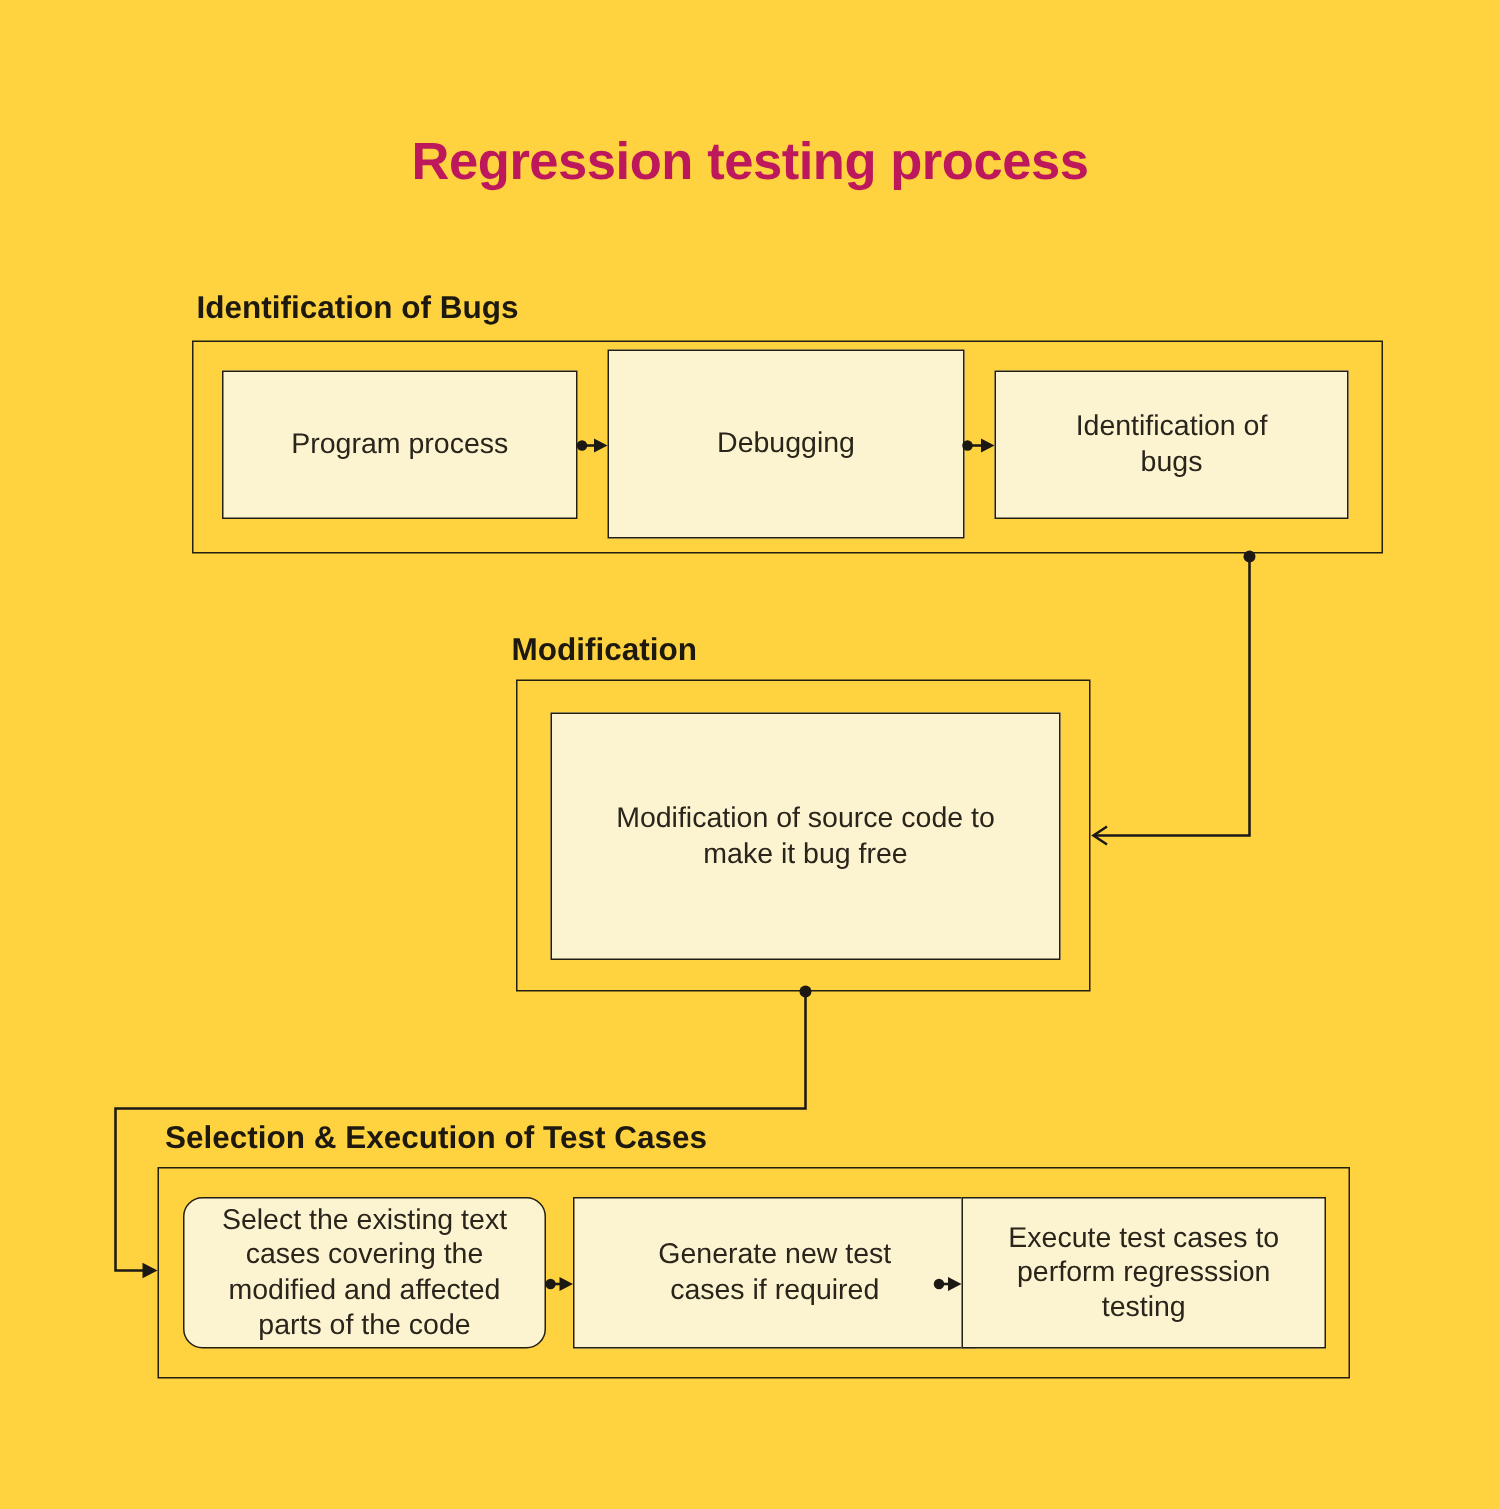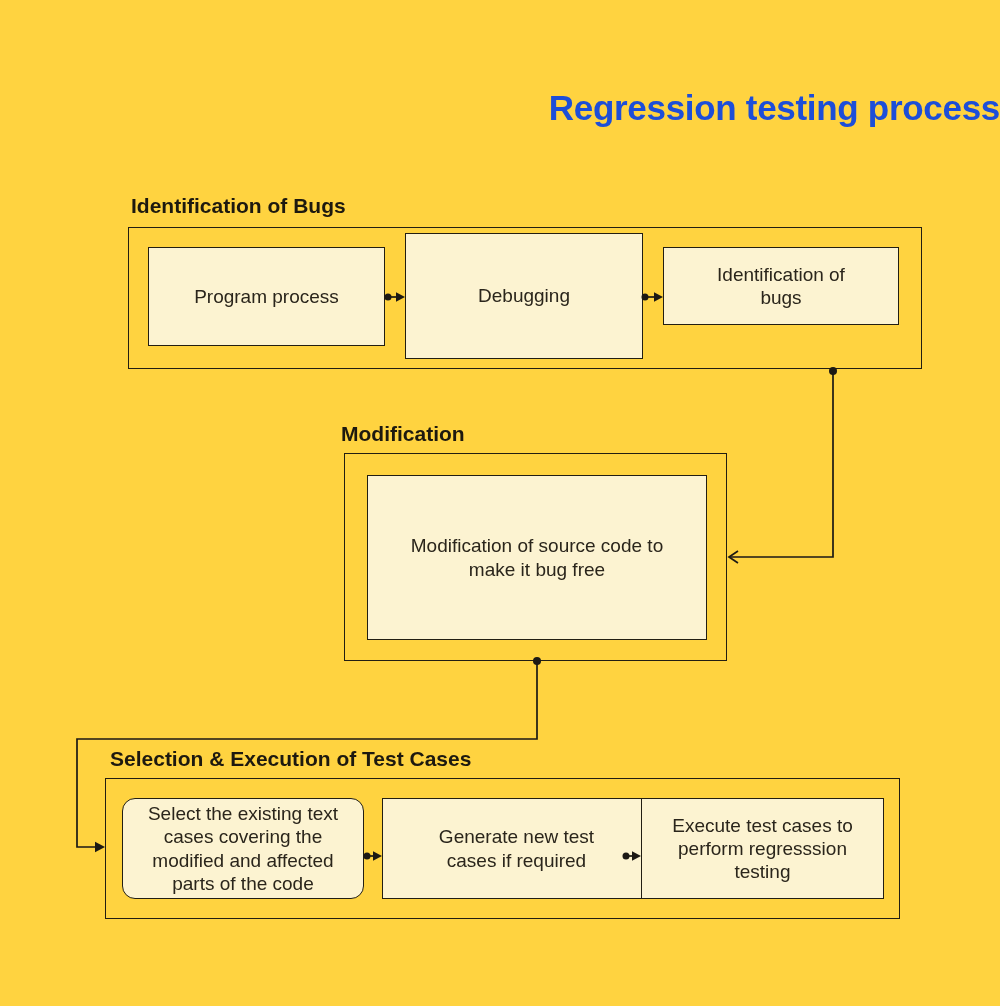--- a/index.html
+++ b/index.html
@@ -9,23 +9,23 @@
     position: relative;
     overflow: hidden;
     background: var(--background, #FFD340);
     font-family: "Liberation Sans", sans-serif;
     color: #241f13;
   }
   .stage { position: absolute; inset: 0; }
 
   .title {
     position: absolute; left: 0; right: 0; top: 88px;
-    text-align: right;
+    text-align: center;
     font-size: 35px; font-weight: 700; letter-spacing: -0.3px;
-    color: #1d4ed8;
+    color: #be185d;
   }
 
   .sec-heading {
     position: absolute;
     font-size: 21px; font-weight: 700;
     color: #1d190f;
     white-space: nowrap;
   }
 
   .container {
@@ -43,21 +43,21 @@
     white-space: pre-line;
     color: #2a251b;
     padding: 4px 8px;
   }
 
   
   .h1 { left: 131px; top: 194px; }
   .c1 { left: 128px; top: 227px; width: 794px; height: 142px; }
   .n1 { left: 148px; top: 247px; width: 237px; height: 99px; }
   .n2 { left: 405px; top: 233px; width: 238px; height: 126px; }
-  .n3 { left: 663px; top: 247px; width: 236px; height: 78px; }
+  .n3 { left: 663px; top: 247px; width: 236px; height: 99px; }
 
   
   .h2x { left: 341px; top: 422px; }
   .c2 { left: 344px; top: 453px; width: 383px; height: 208px; }
   .n4 { left: 367px; top: 475px; width: 340px; height: 165px; }
 
   
   .h3x { left: 110px; top: 747px; }
   .c3 { left: 105px; top: 778px; width: 795px; height: 141px; }
   .n5 { left: 122px; top: 798px; width: 242px; height: 101px; border-radius: 13px; }

